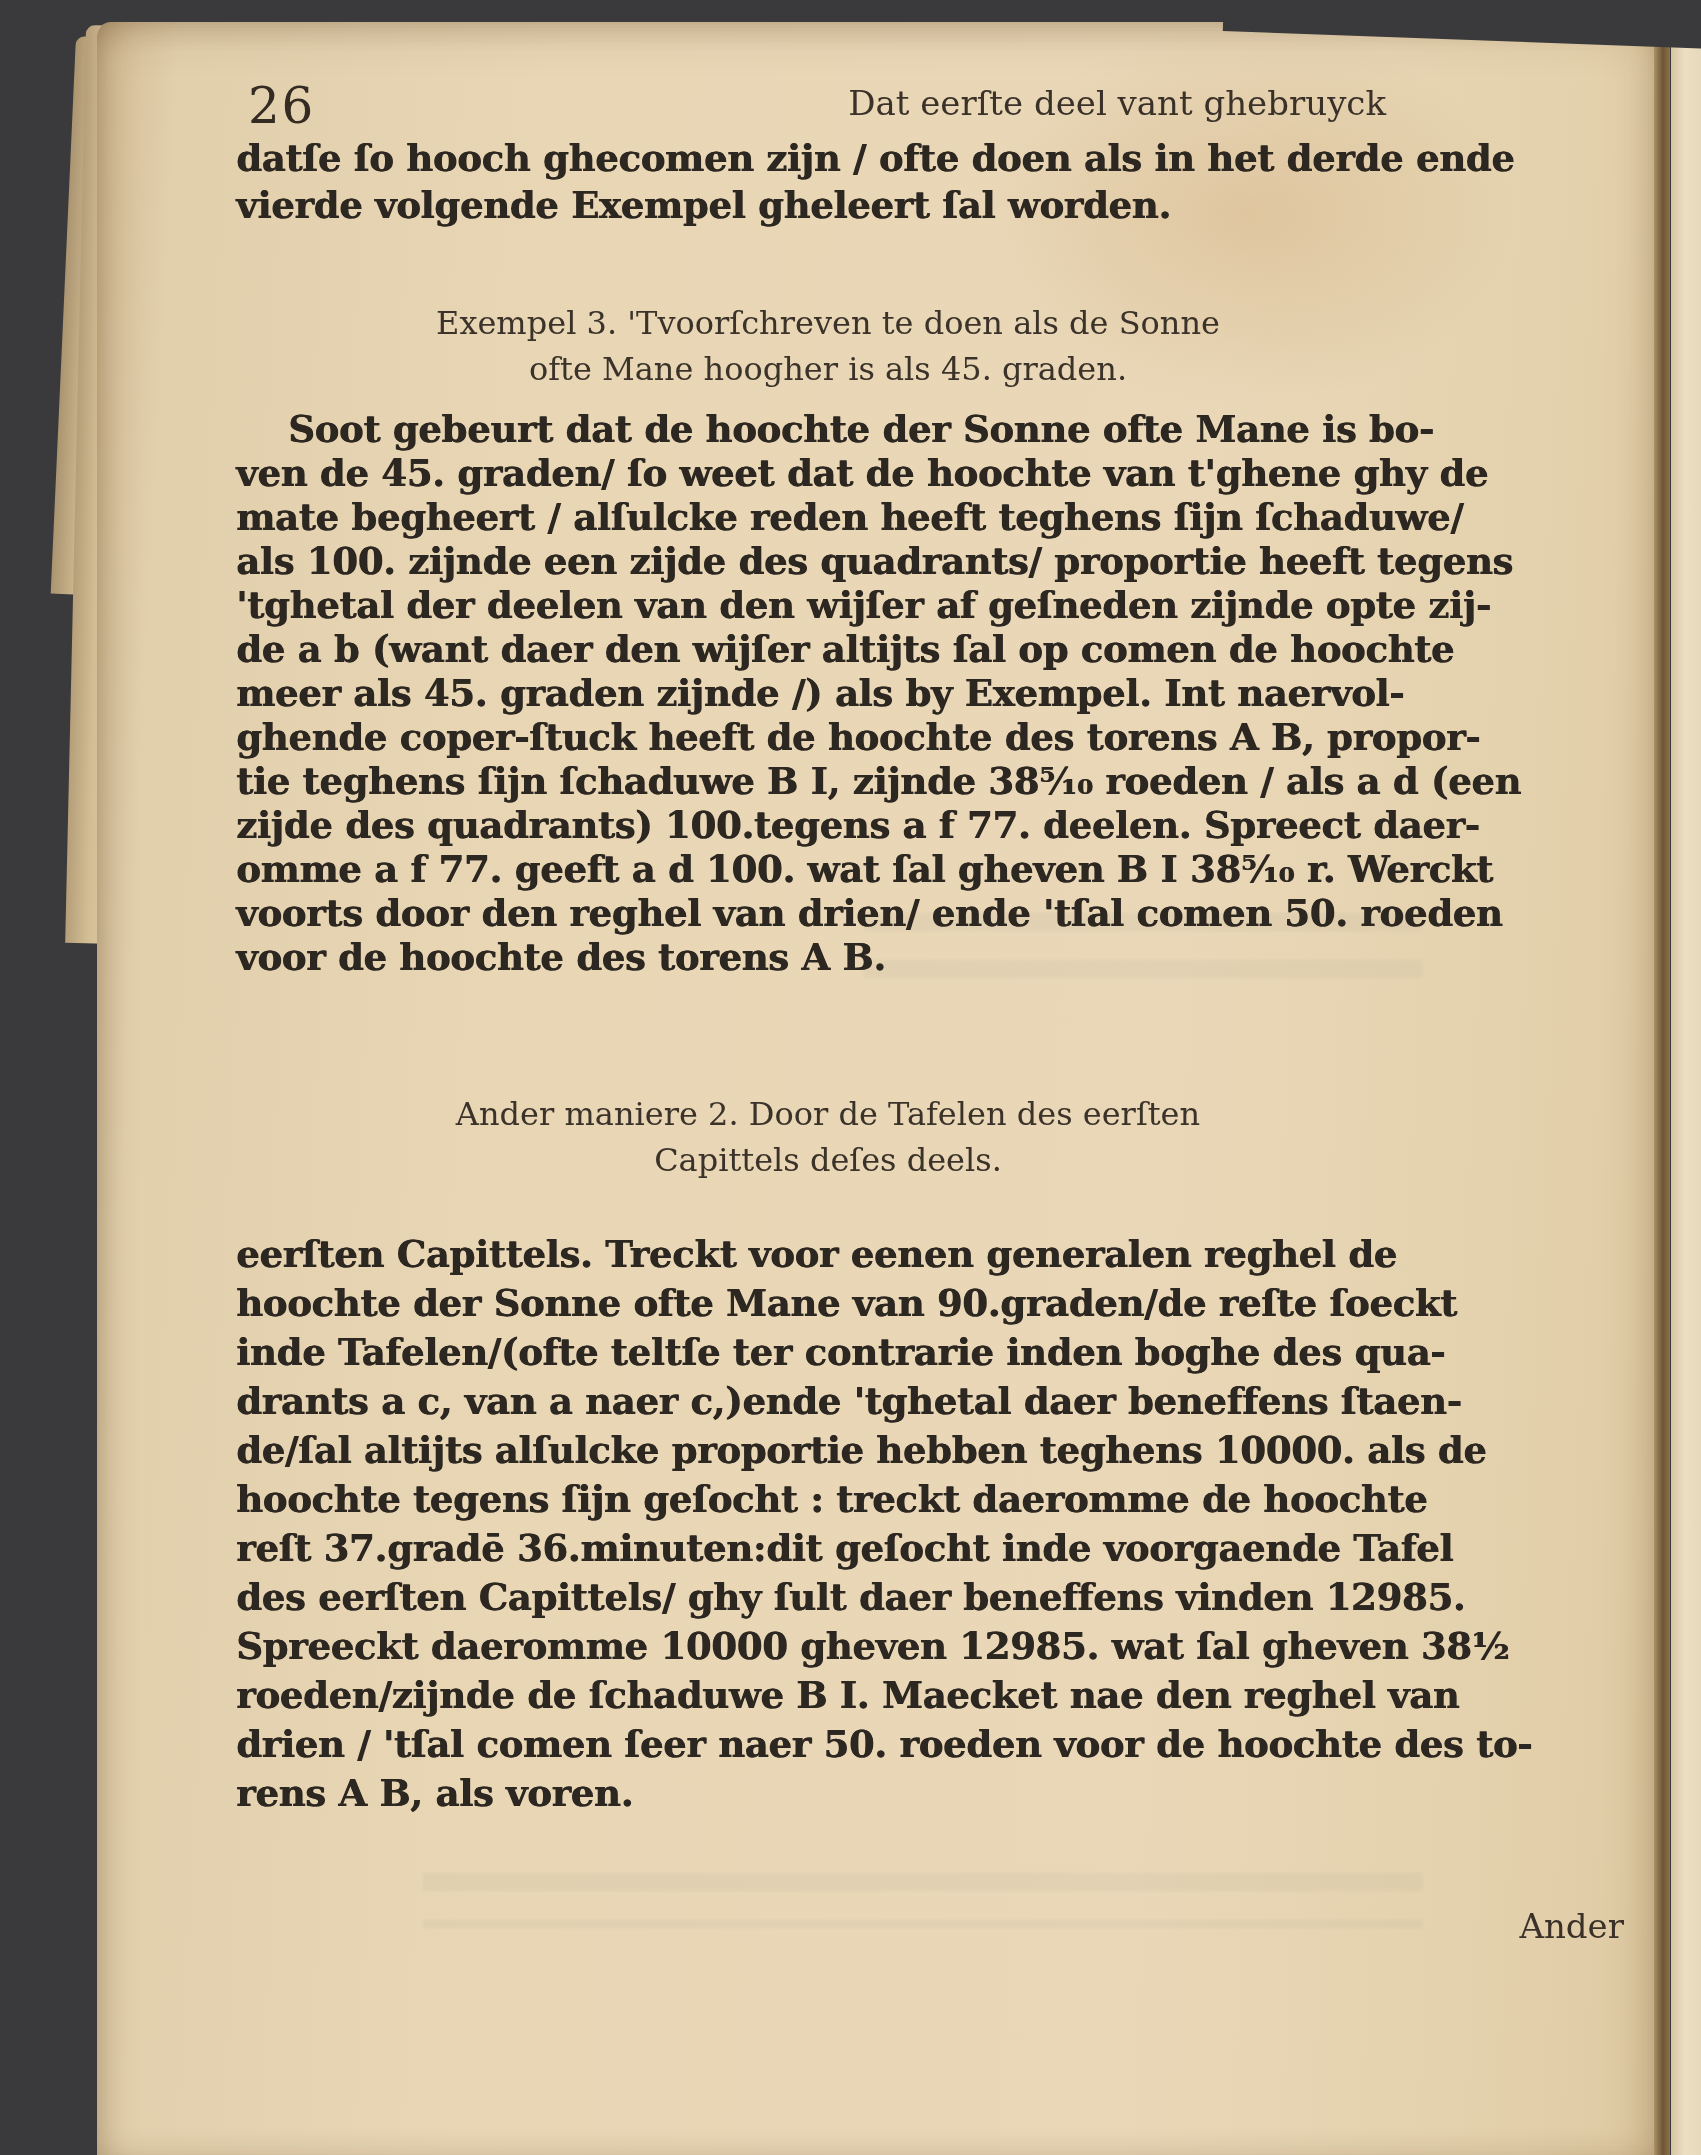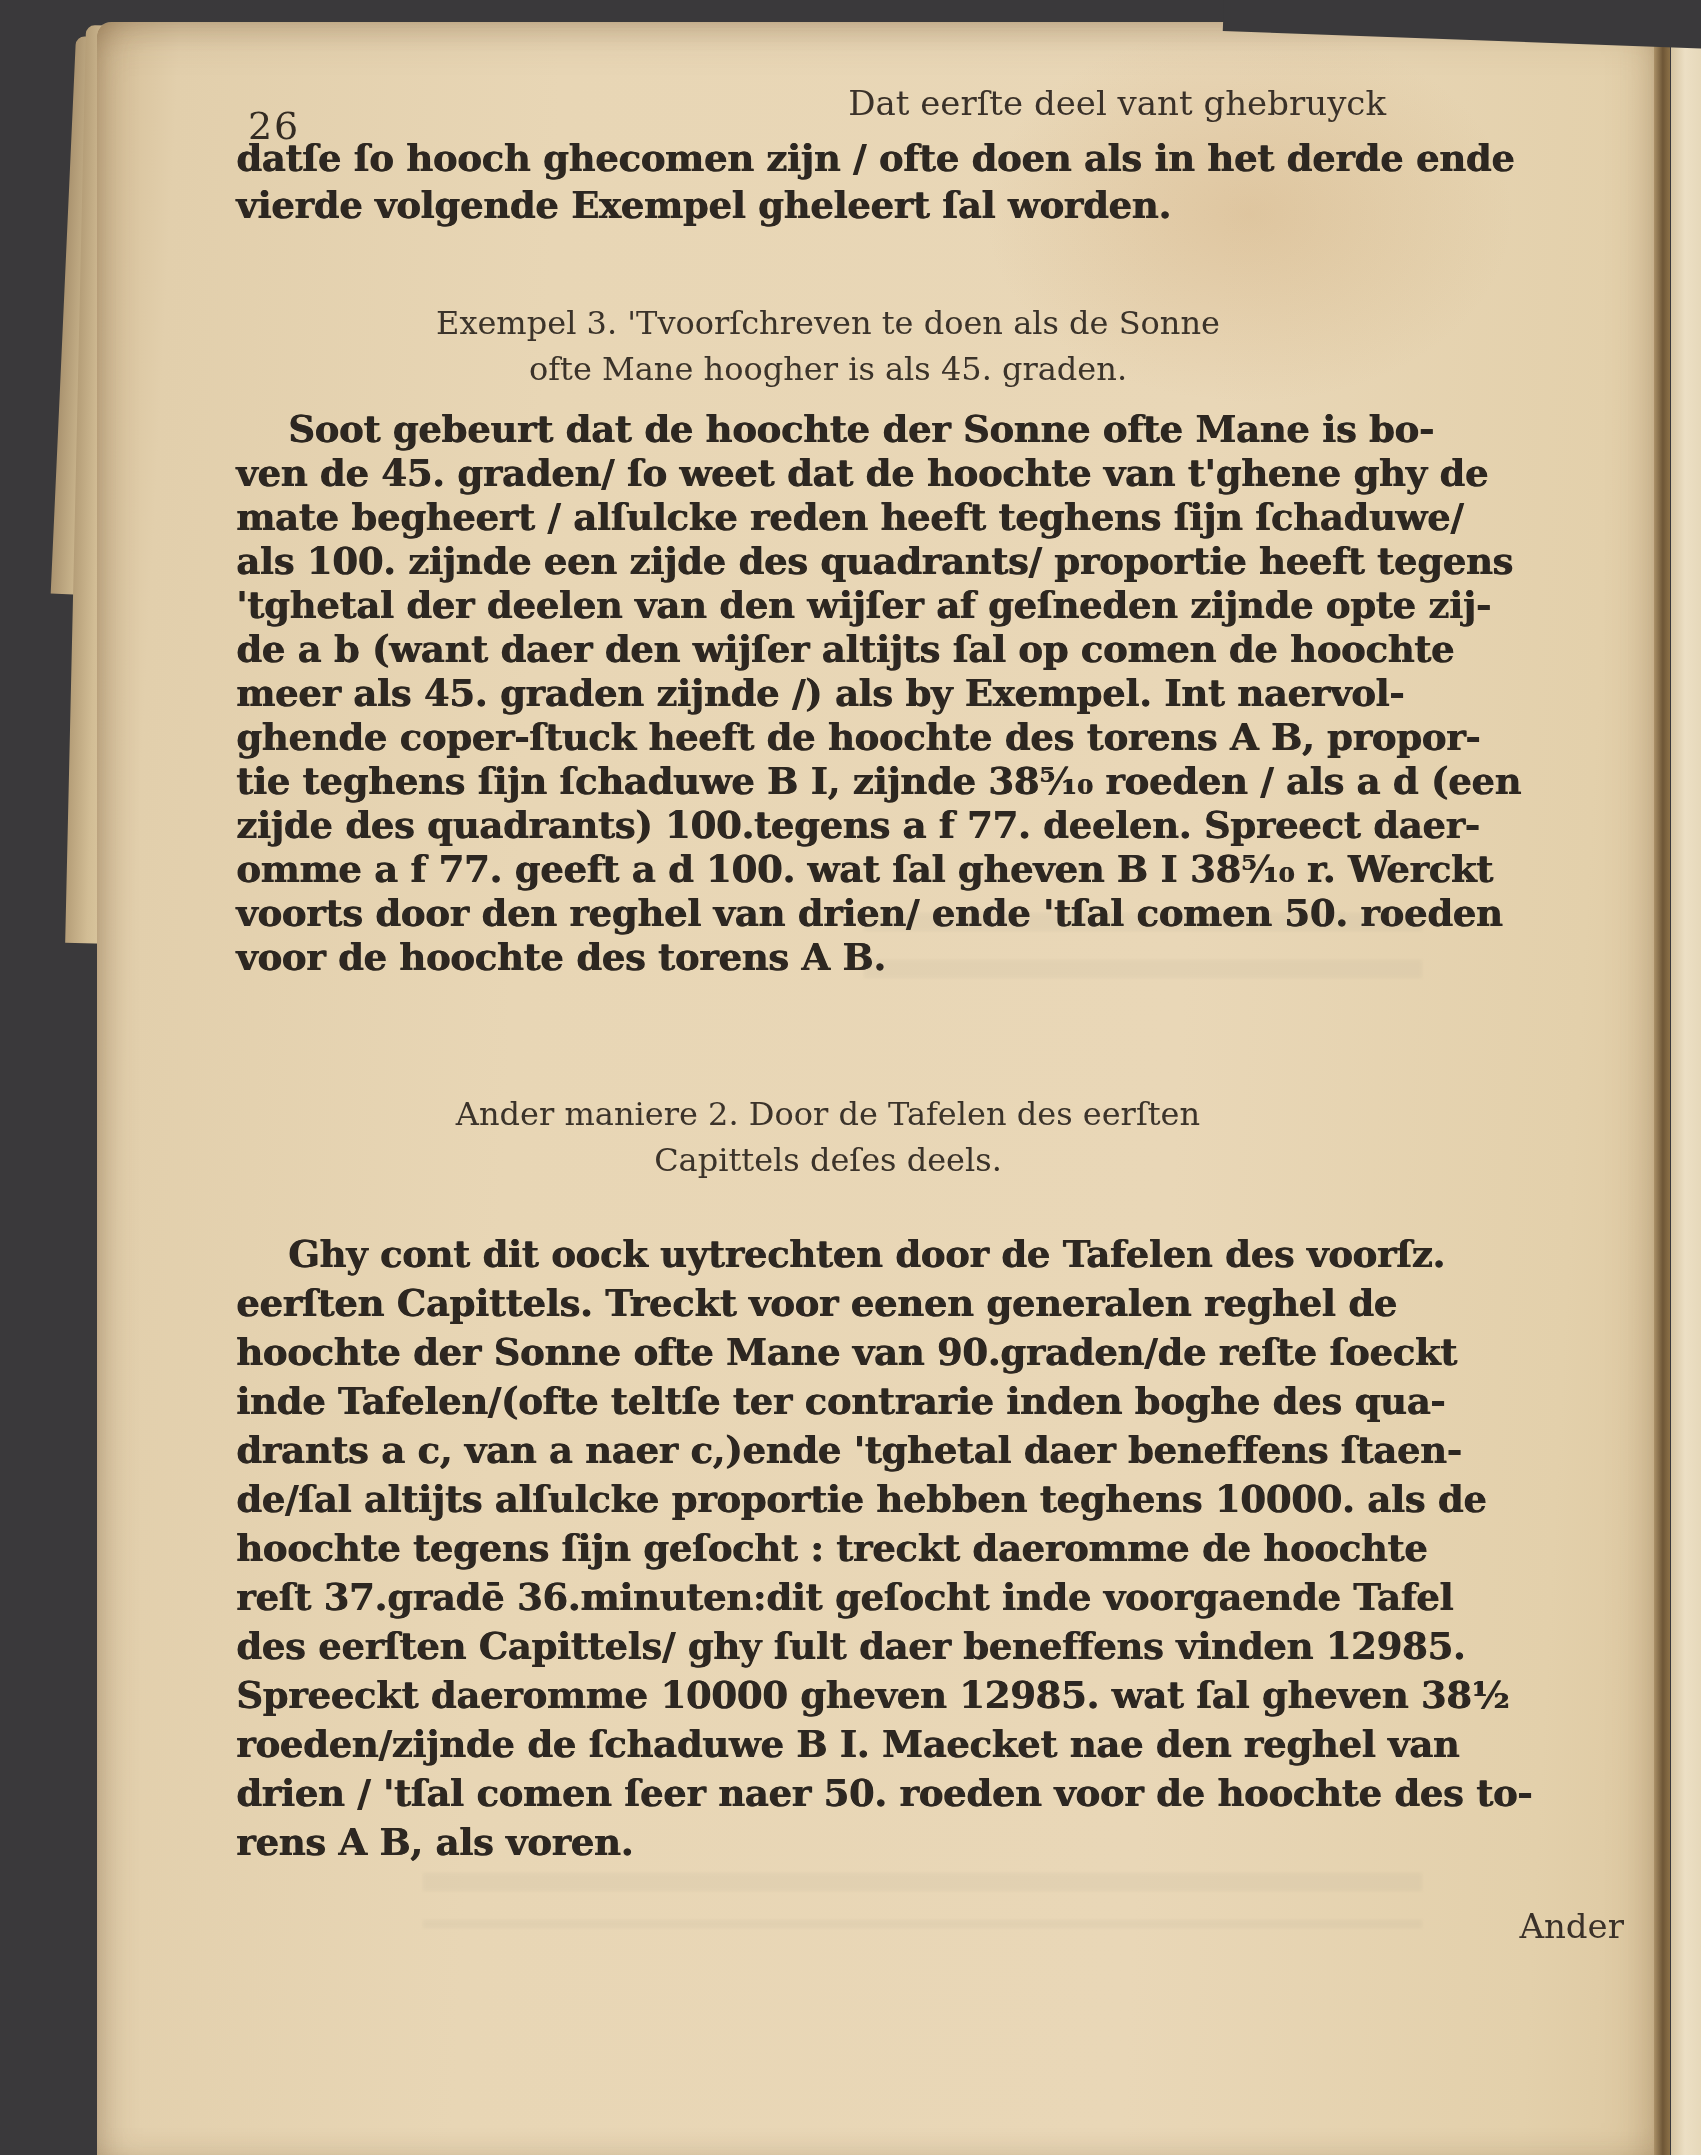--- a/index.html
+++ b/index.html
@@ -64,21 +64,21 @@
     background: repeating-linear-gradient(180deg,
       rgba(98,108,92,0) 0px, rgba(98,108,92,0) 12.6px,
       rgba(98,108,92,0.10) 12.6px, rgba(98,108,92,0.10) 31px,
       rgba(98,108,92,0) 31px, rgba(98,108,92,0) 47px);
   }
   .bleed-mid    { left: 864px;  top: 900px; width: 558px;  height: 90px; }
   .bleed-bottom { left: 423px;  top: 1860px; width: 999px; height: 68px;  }
   
   .txt { position: absolute; color: #2d2721; }
   .folio {
-    left: 248px; top: 104px; font-size: 38px; letter-spacing: 1.8px; color: #342c23;
+    left: 248px; top: 77px; font-size: 50px; letter-spacing: 1.8px; color: #342c23;
   }
   .running-title {
     left: 270px; top: 83px; width: 1116px; text-align: right;
     font-size: 34px; color: #3a3129;
   }
   .blackletter {
     font-weight: bold;
     font-size: 37px;
     letter-spacing: -0.3px;
     text-shadow: 0.7px 0 0 #2d2721;
@@ -146,21 +146,20 @@
     <div class="line">voorts door den reghel van drien/ ende 'tſal comen 50. roeden</div>
     <div class="line">voor de hoochte des torens A B.</div>
   </div>
 
   <div class="txt roman-heading h-ander">
     <div class="line">Ander maniere 2. Door de Tafelen des eerſten</div>
     <div class="line">Capittels deſes deels.</div>
   </div>
 
   <div class="txt blackletter para-2">
-    <div class="line indent">Ghy cont dit oock uytrechten door de Tafelen des voorſz.</div>
     <div class="line">eerſten Capittels. Treckt voor eenen generalen reghel de</div>
     <div class="line">hoochte der Sonne ofte Mane van 90.graden/de reſte ſoeckt</div>
     <div class="line">inde Tafelen/(ofte teltſe ter contrarie inden boghe des qua-</div>
     <div class="line">drants a c, van a naer c,)ende 'tghetal daer beneffens ſtaen-</div>
     <div class="line">de/ſal altijts alſulcke proportie hebben teghens 10000. als de</div>
     <div class="line">hoochte tegens ſijn geſocht : treckt daeromme de hoochte</div>
     <div class="line">reſt 37.gradē 36.minuten:dit geſocht inde voorgaende Tafel</div>
     <div class="line">des eerſten Capittels/ ghy ſult daer beneffens vinden 12985.</div>
     <div class="line">Spreeckt daeromme 10000 gheven 12985. wat ſal gheven 38¹⁄₂</div>
     <div class="line">roeden/zijnde de ſchaduwe B I. Maecket nae den reghel van</div>

